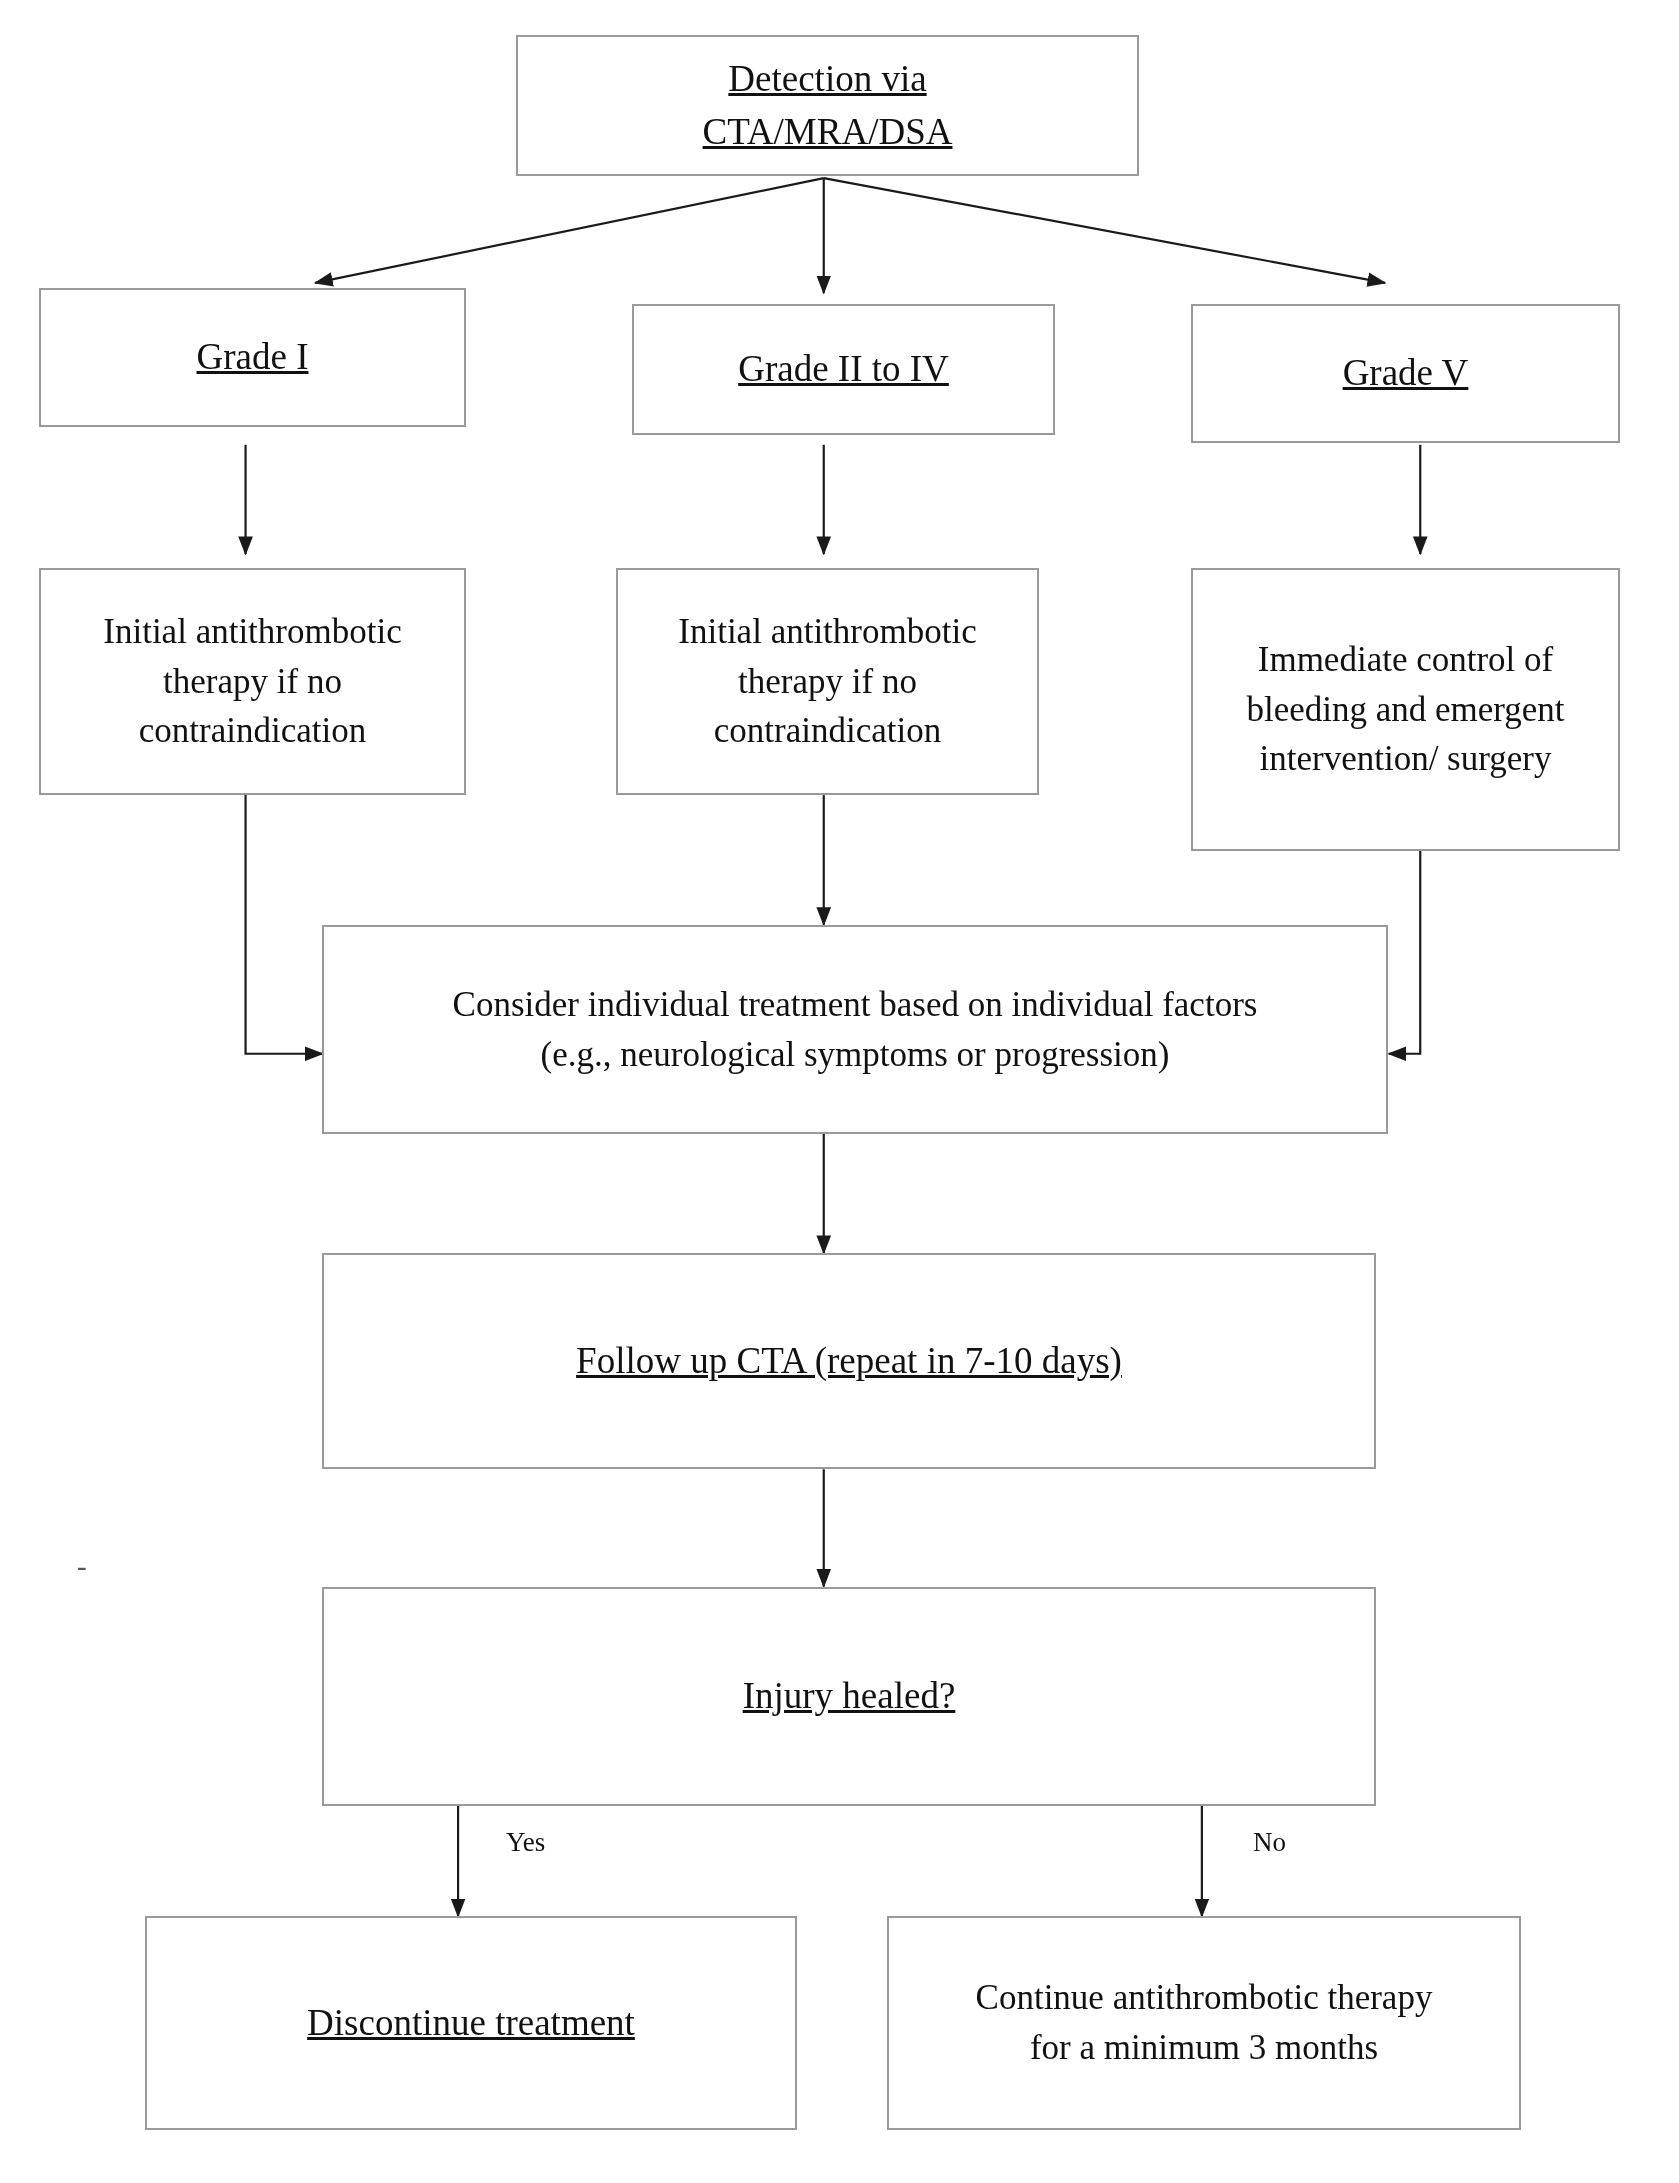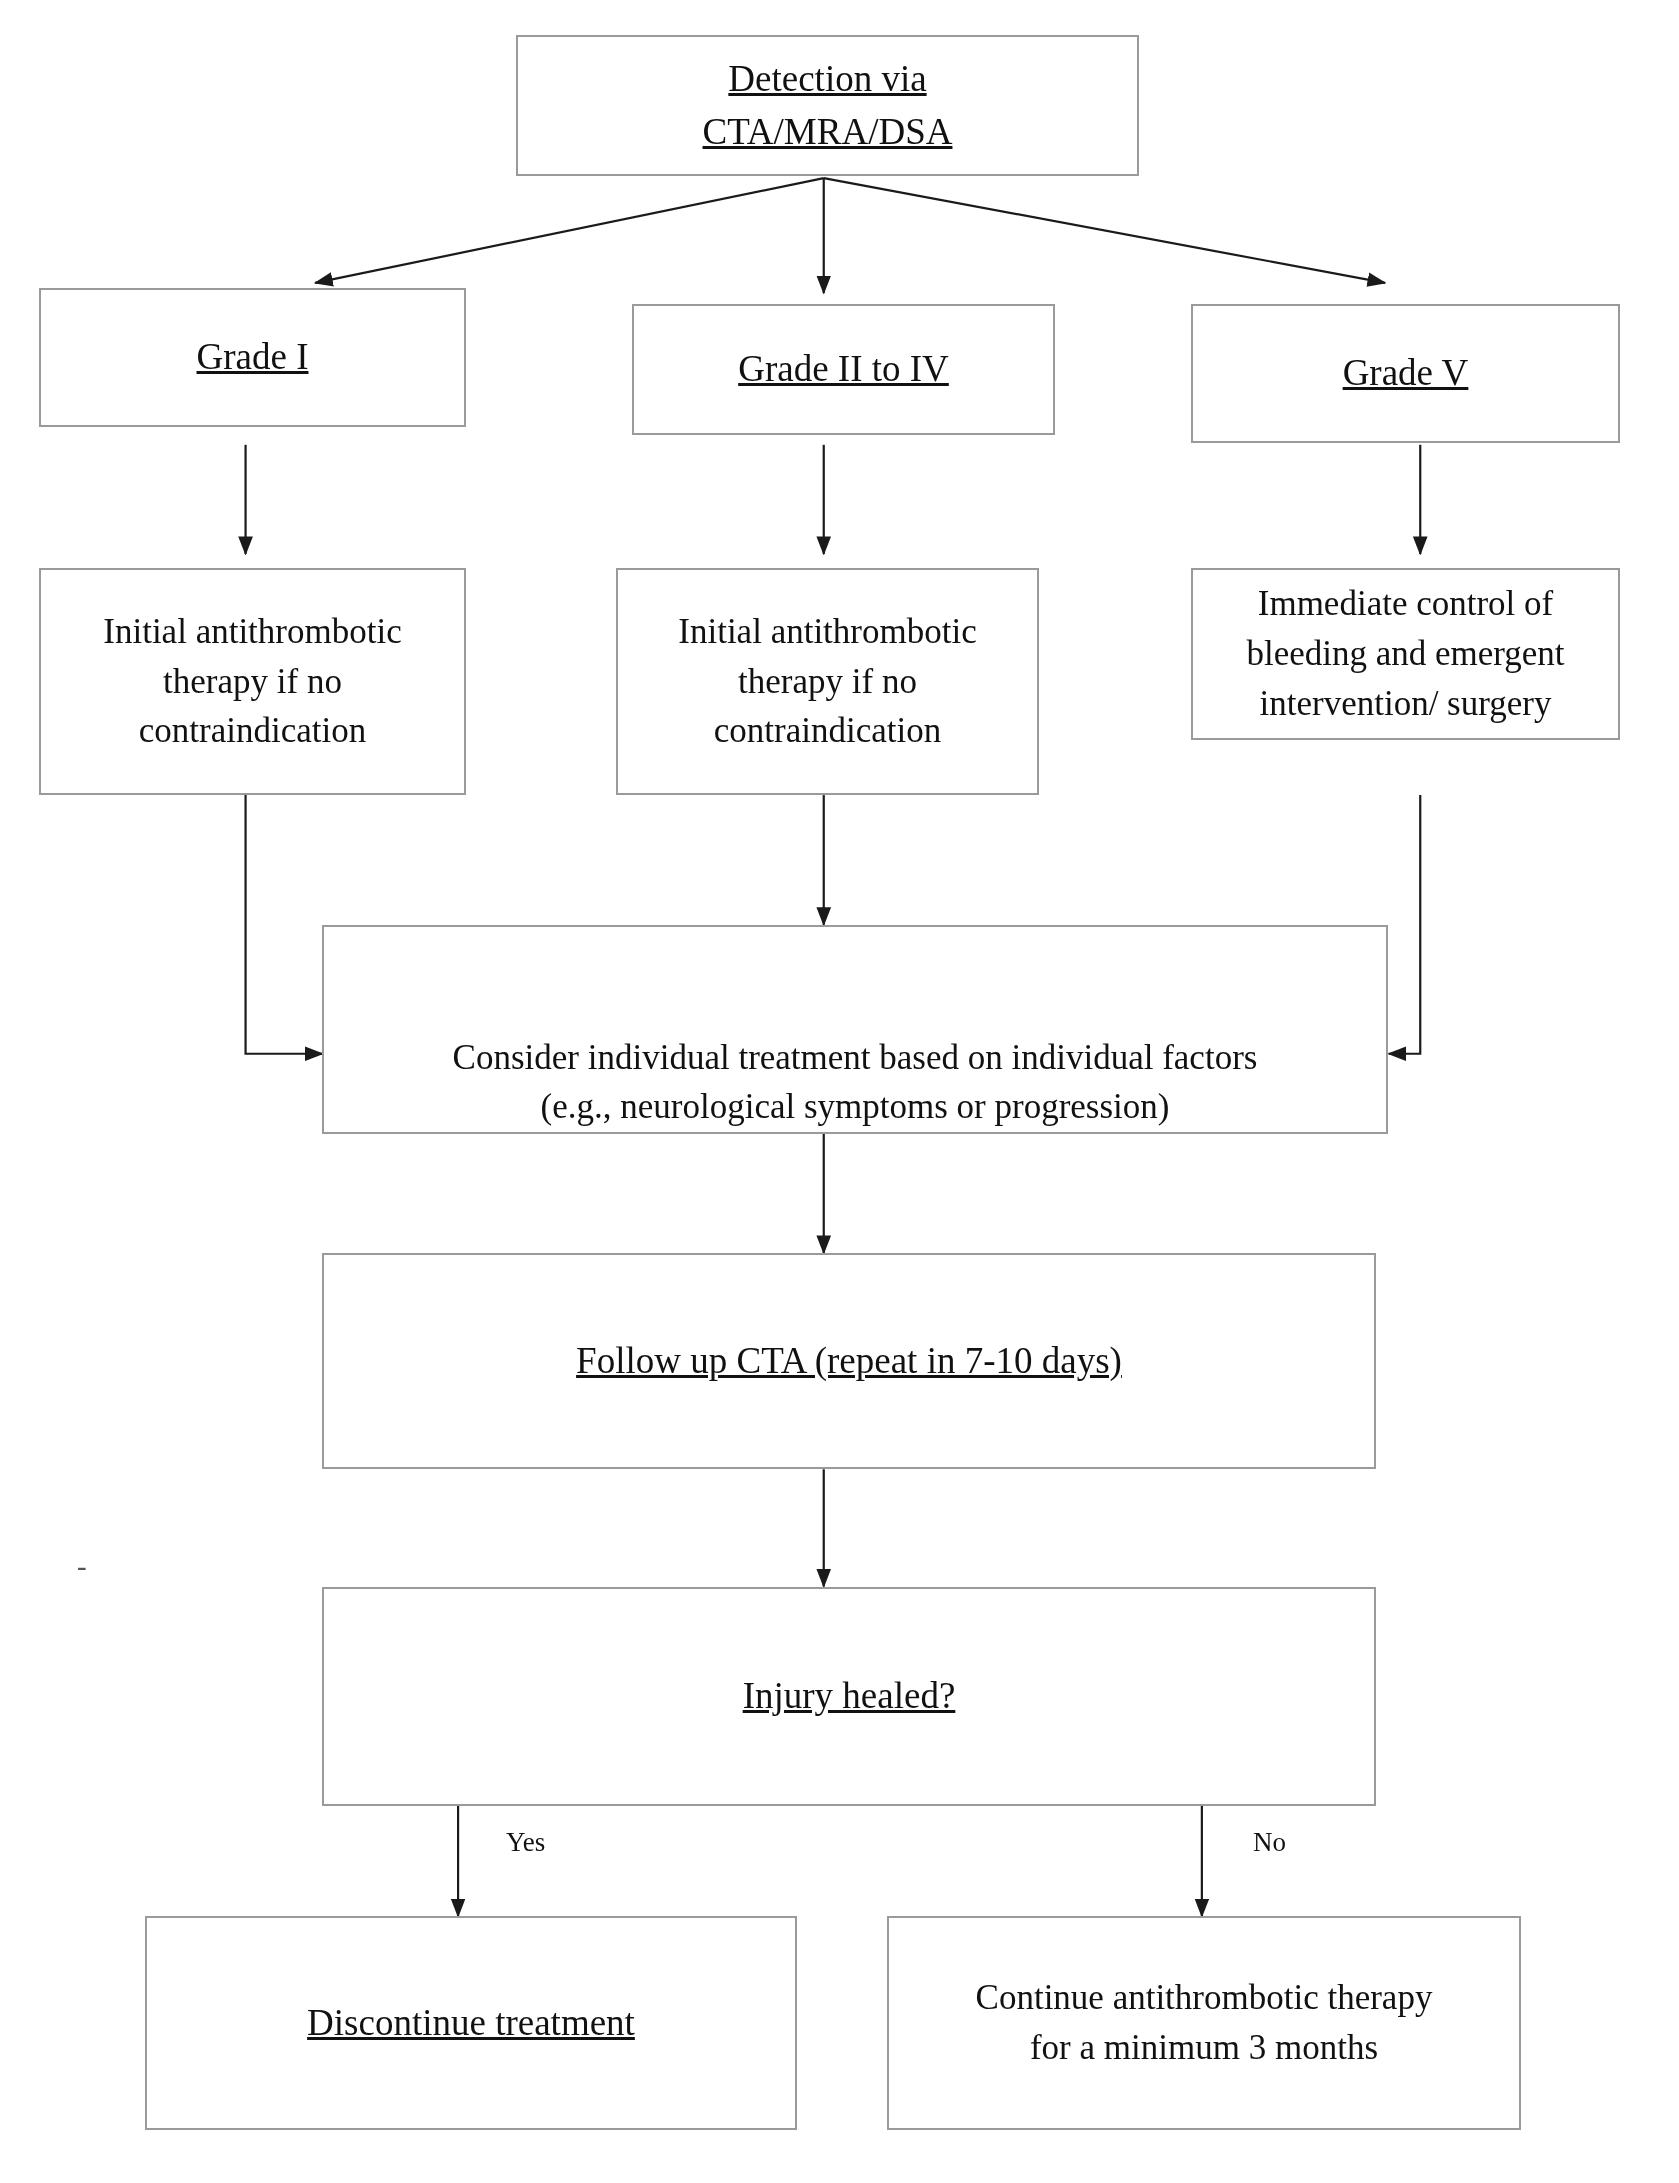--- a/index.html
+++ b/index.html
@@ -124,27 +124,27 @@
 therapy if no
 contraindication</span>
   </div>
 
   <div class="node-box fs-48" style="left:616px; top:568px; width:423px; height:227px;">
     <span class="node-text">Initial antithrombotic
 therapy if no
 contraindication</span>
   </div>
 
-  <div class="node-box fs-48" style="left:1191px; top:568px; width:429px; height:172px;">
+  <div class="node-box fs-48" style="left:1191px; top:568px; width:429px; height:283px;">
     <span class="node-text">Immediate control of
 bleeding and emergent
 intervention/ surgery</span>
   </div>
 
-  <div class="node-box fs-48" style="left:322px; top:925px; width:1066px; height:209px;align-items:flex-end;">
+  <div class="node-box fs-48" style="left:322px; top:925px; width:1066px; height:209px;">
     <span class="node-text">Consider individual treatment based on individual factors
 (e.g., neurological symptoms or progression)</span>
   </div>
 
   <div class="node-box fs-50" style="left:322px; top:1253px; width:1054px; height:216px;justify-content:center;">
     <span class="node-text">Follow up CTA (repeat in 7-10 days)</span>
   </div>
 
   <div class="node-box fs-50" style="left:322px; top:1587px; width:1054px; height:219px;">
     <span class="node-text">Injury healed?</span>

